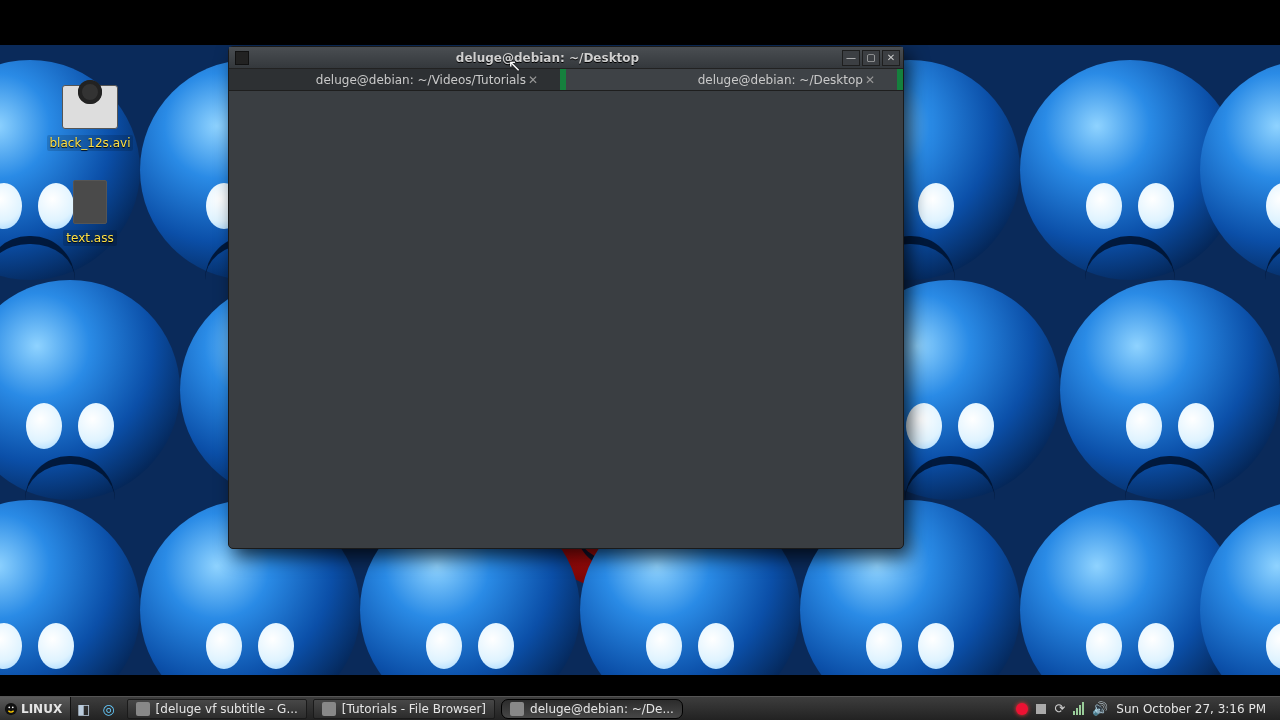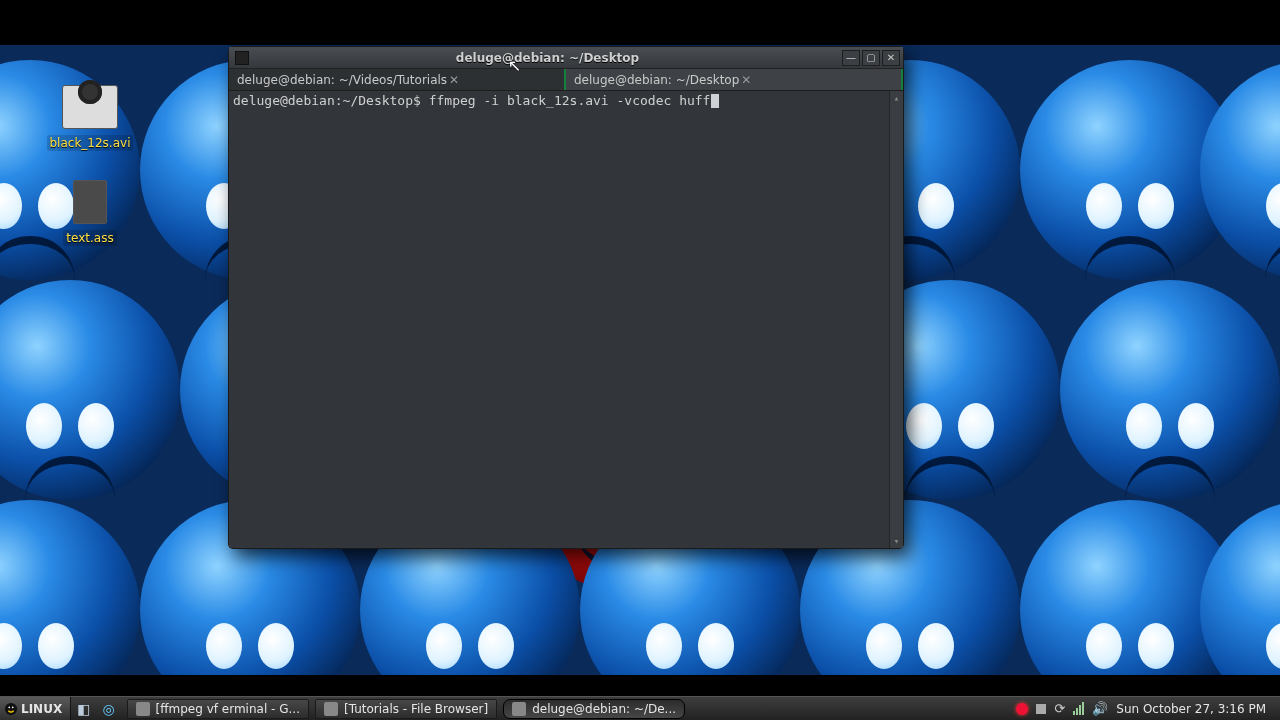--- a/index.html
+++ b/index.html
@@ -44,22 +44,22 @@
   .titlebar .title { flex:1; text-align:center; font-weight:bold; text-shadow:0 1px 0 #000; }
   .titlebar .btn { width:18px; height:16px; margin-left:2px; background:#3c3f43; border:1px solid #1e1e1e;
     display:flex; align-items:center; justify-content:center; font-size:10px; color:#ccc; cursor:pointer; }
   .titlebar .btn:last-child{ margin-right:3px; }
 
   .menubar { height:22px; background:#3a3e42; display:flex; align-items:center; padding:0 4px; font-size:13px; color:#d7d7d7; border-bottom:1px solid #2c2c2c;}
   .menubar span { padding:2px 8px; cursor:pointer; }
   .menubar span u{ text-decoration:underline; }
 
   .tabrow { height:22px; display:flex; background:#2d3033; border-bottom:1px solid #1e1e1e;}
-  .tab { flex:1; display:flex; align-items:center; justify-content:flex-start; padding:0 8px;
-    font-size:12px; color:#c9c9c9; border-right:2px solid #15803d; cursor:pointer;}
+  .tab { flex:1; display:flex; align-items:center; justify-content:flex-end; padding:0 20px;
+    font-size:12px; color:#c9c9c9; border-right:6px solid #15803d; cursor:pointer;}
   .tab.active { background:#3e4246; }
   .tab .x { font-size:12px; color:#999; padding:0 2px; }
 
   .termbody { flex:1; background:#32363a; font-family:"DejaVu Sans Mono","Liberation Mono",monospace;
     font-size:13px; color:#d0d0d0; padding:2px 4px; position:relative; line-height:15px;}
   .termbody .scrollbar { position:absolute; right:0; top:0; bottom:0; width:14px; background:#3a3e42; border-left:1px solid #262626;}
   .termbody .scrollbar .arrow{ position:absolute; left:0; right:0; height:14px; text-align:center; font-size:9px; color:#888;}
   .termbody .scrollbar .arrow.up{ top:0; } .termbody .scrollbar .arrow.down{ bottom:0; }
   .cursor { display:inline-block; width:8px; height:14px; background:#cfd2d4; vertical-align:text-bottom; margin-left:1px;}
 
@@ -217,46 +217,39 @@
   <div class="tabrow">
     <div class="tab">
       <span>deluge@debian: ~/Videos/Tutorials</span>
       <span class="x">✕</span>
     </div>
     <div class="tab active">
       <span>deluge@debian: ~/Desktop</span>
       <span class="x">✕</span>
     </div>
   </div>
-  <div class="termbody">
-    <span>deluge@debian:~/Desktop$ </span><span>ffmpeg -i black_12s.avi -vcodec huff</span><span class="cursor"></span>
-    <div class="scrollbar">
-      <div class="arrow up">▴</div>
-      <div class="arrow down">▾</div>
-    </div>
-  </div>
 </div>
 
 <div class="pointer">↖</div>
 
 <div class="taskbar" style="bottom:0;margin-top:20px;">
   <div class="start">
     <svg viewBox="0 0 16 16">
         <circle cx="8" cy="8" r="7" fill="#111"></circle>
         <circle cx="6" cy="6" r="1" fill="#fff"></circle>
         <circle cx="10" cy="6" r="1" fill="#fff"></circle>
         <path d="M5 10 q3 3 6 0" stroke="#fc0" fill="none" stroke-width="1.5"></path>
       </svg>
     <b>LINUX</b>
   </div>
   <span class="launch">◧</span>
   <span class="launch" style="color:#6cf">◎</span>
   <div class="taskbtn">
     <span class="ico"></span>
-    <span>[ffmpeg vf erminal - G...</span>
+    <span>[deluge vf subtitle - G...</span>
   </div>
   <div class="taskbtn">
     <span class="ico"></span>
     <span>[Tutorials - File Browser]</span>
   </div>
   <div class="taskbtn active">
     <span class="ico"></span>
     <span>deluge@debian: ~/De...</span>
   </div>
   <div class="spacer"></div>

